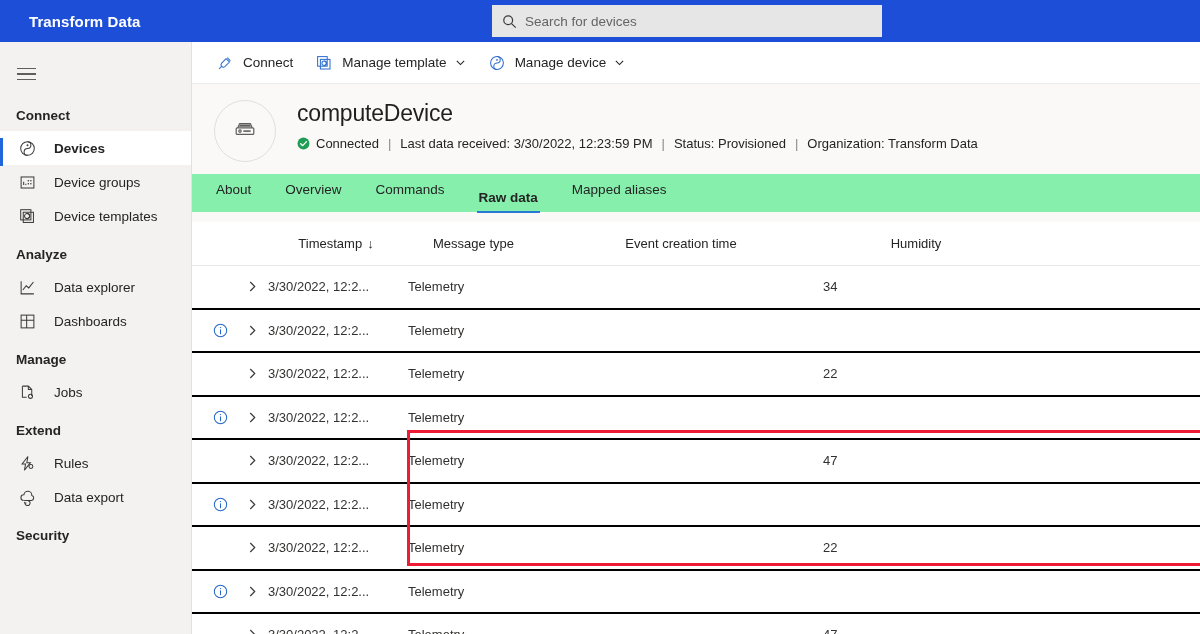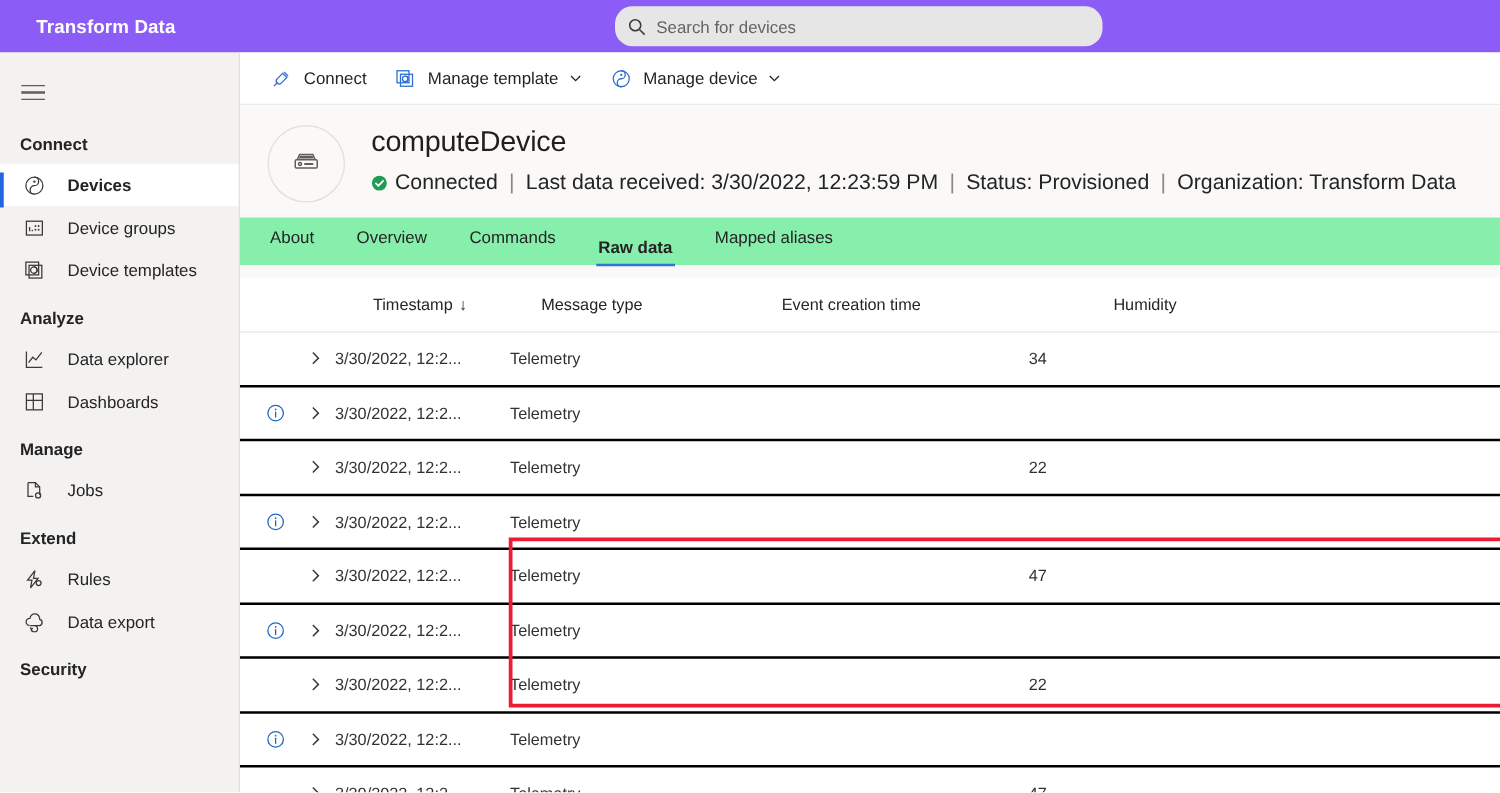--- a/index.html
+++ b/index.html
@@ -6,33 +6,33 @@
   html, body {
     width: 1200px; height: 634px;
     font-family: "Liberation Sans", sans-serif;
     background: #ffffff;
     overflow: hidden;
   }
 
   
   #topbar {
     height: 42px; width: 1200px;
-    background: #8b5cf6;
+    background: #1d4ed8;
     display: flex; align-items: center;
     position: relative;
   }
   #app-title {
     color: #ffffff; font-size: 15px; font-weight: bold;
     margin-left: 29px; letter-spacing: .1px;
   }
   #search-wrap {
     position: absolute; left: 492px; top: 5px;
     width: 390px; height: 32px;
     background: #e6e6e6;
-    display: flex; align-items: center; border-radius: 14px;
+    display: flex; align-items: center;
   }
   #search-icon { margin-left: 10px; display: flex; align-items: center; color: #3b3a39; }
   #search-input {
     border: 0; outline: 0; background: transparent;
     font-family: "Liberation Sans", sans-serif;
     font-size: 13.5px; color: #5e5c5a;
     margin-left: 8px; width: 320px; height: 30px;
   }
   #search-input::placeholder { color: #646464; }
 
@@ -98,21 +98,21 @@
   #device-avatar {
     width: 62px; height: 62px; border-radius: 50%;
     border: 1px solid #e1dfdd; background: #faf9f8;
     display: flex; align-items: center; justify-content: center;
     flex: 0 0 auto; margin-top: 2px;
   }
   #device-meta { margin-left: 21px; padding-top: 2px; }
   #device-name { font-size: 23px; color: #201f1e; font-weight: normal; letter-spacing: -.2px; }
   #device-status-line {
     margin-top: 9px; display: flex; align-items: center;
-    font-size: 17px; color: #242424; white-space: nowrap;
+    font-size: 13px; color: #242424; white-space: nowrap;
   }
   #device-status-line .sep { color: #8a8886; margin: 0 9px; }
   .conn-badge { display: flex; align-items: center; }
   .conn-badge .dot { margin-right: 6px; display: flex; }
 
   
   #tabs {
     display: flex; align-items: center;
     height: 38px; padding-left: 22px; background: #86efac;
     margin-top: 12px;

